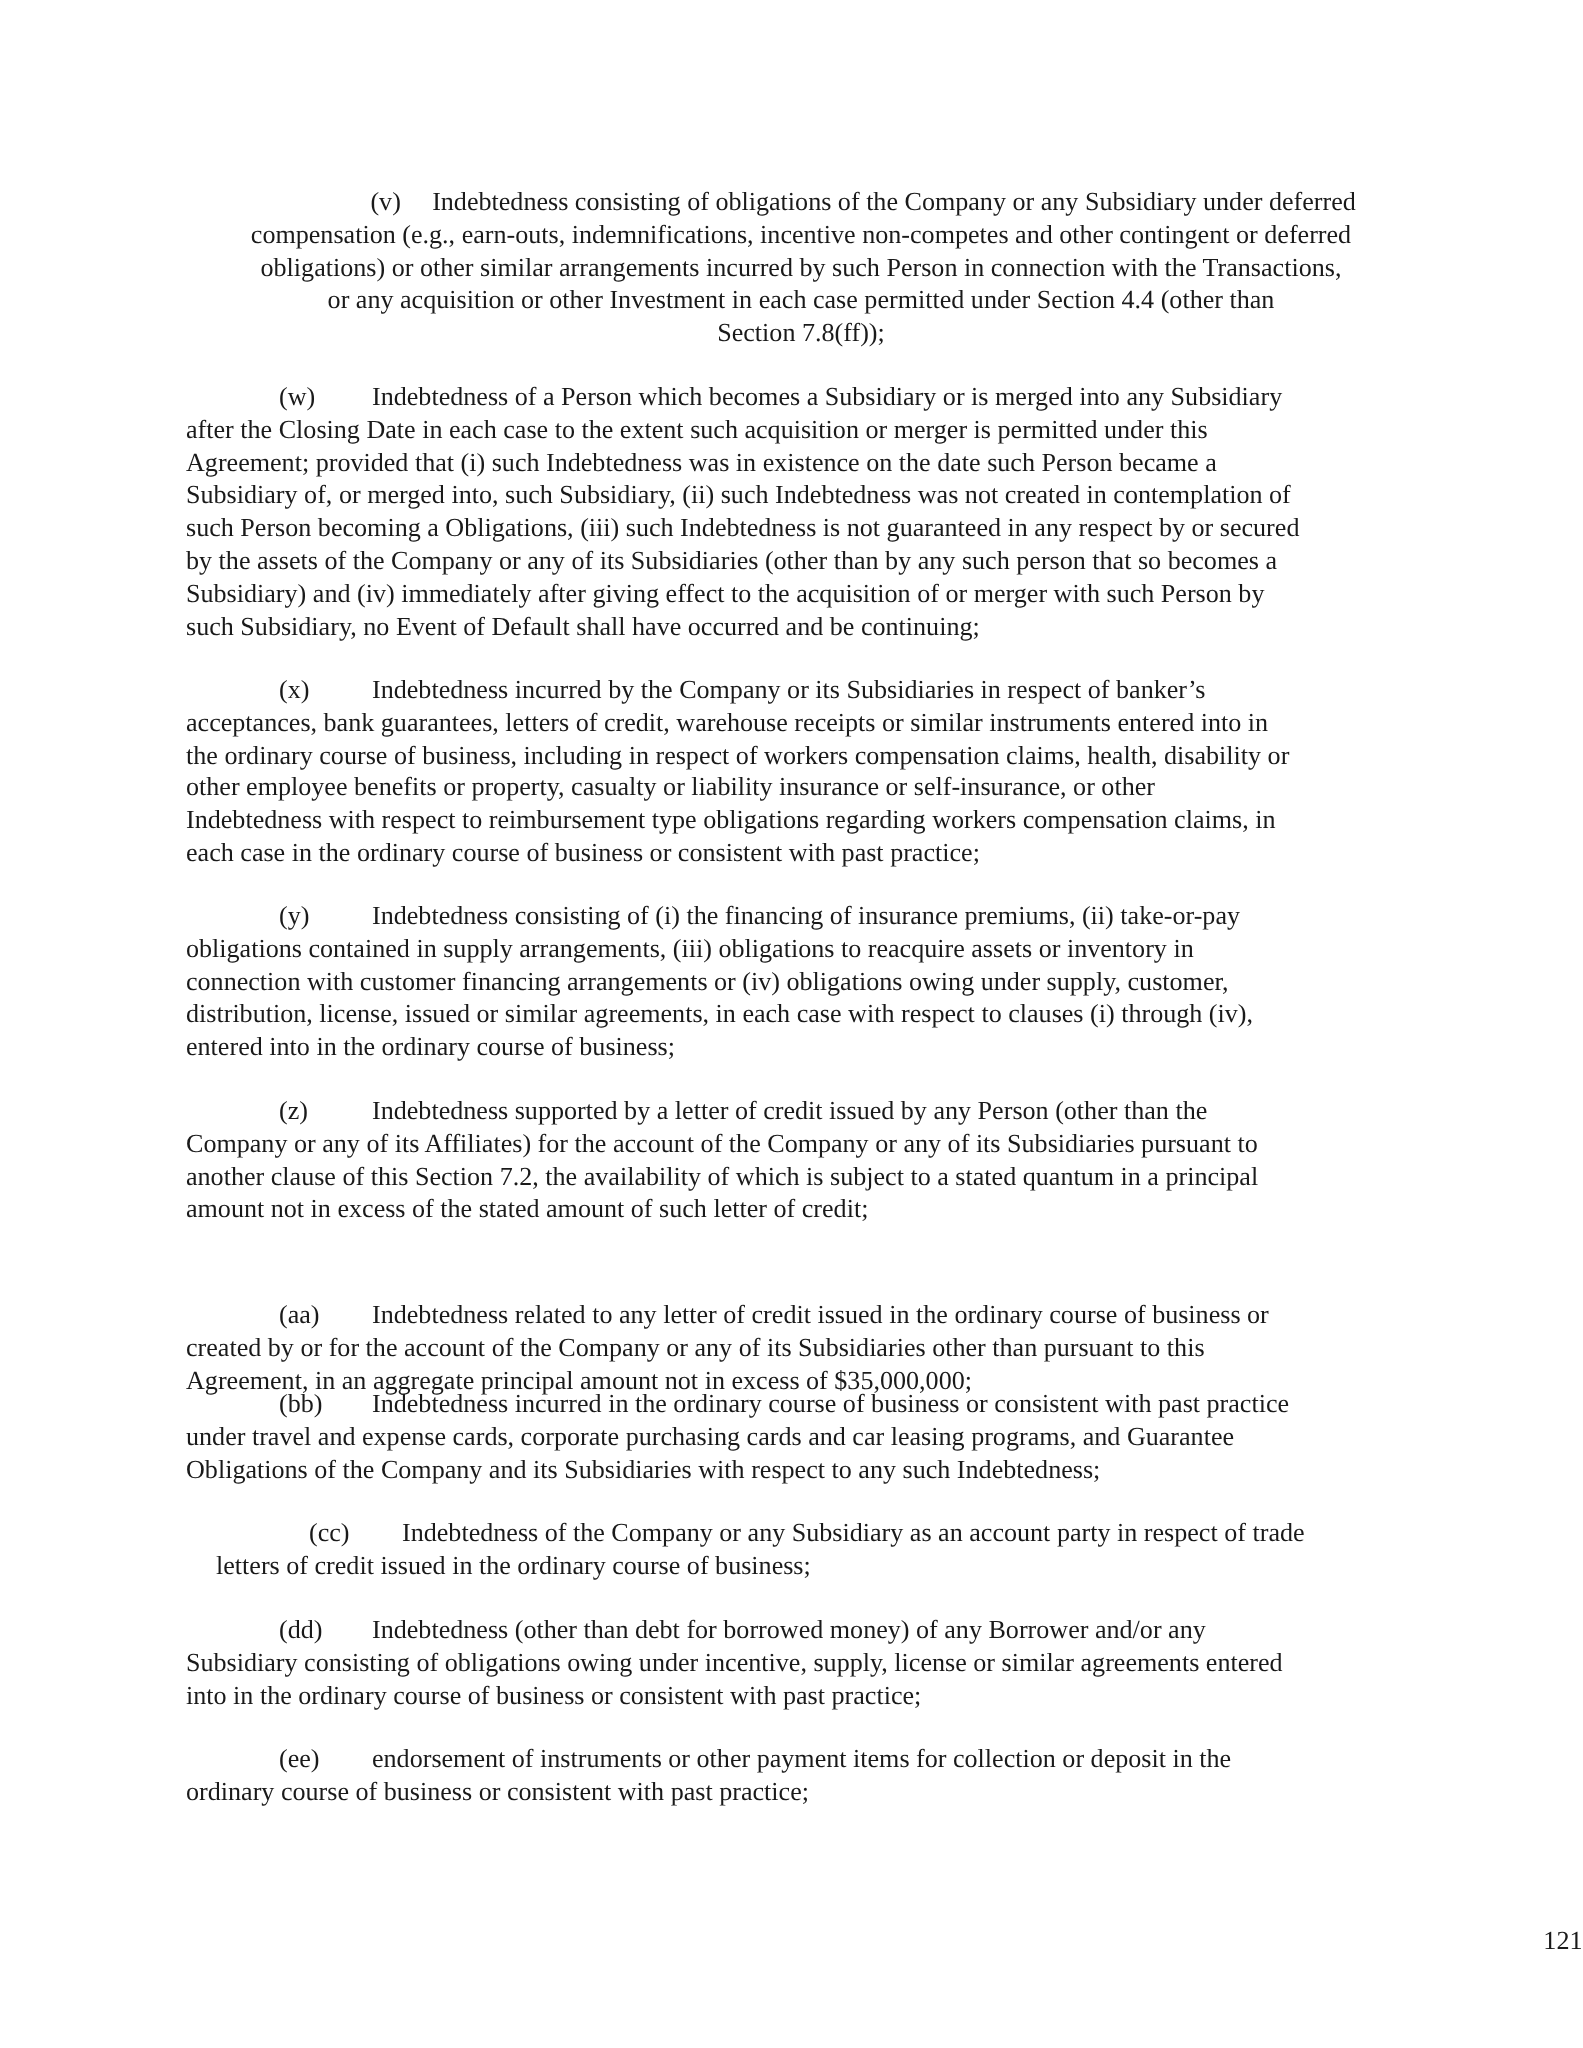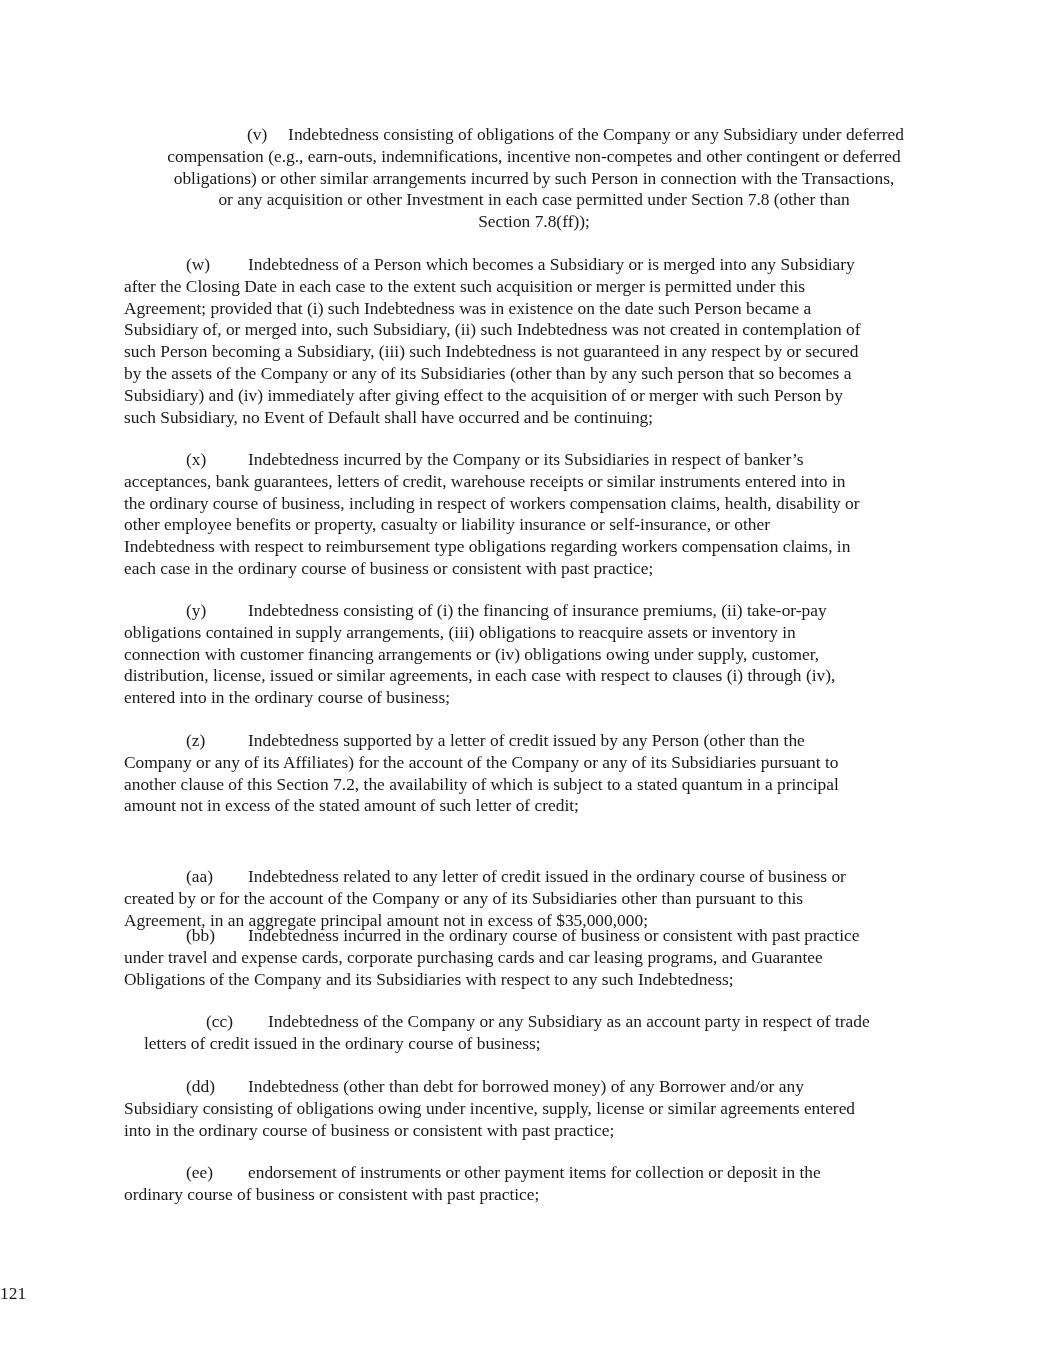--- a/index.html
+++ b/index.html
@@ -38,44 +38,44 @@
   }
   .label {
     display: inline-block;
     width: 62px;
   }
   .page-number {
     position: absolute;
     left: 0;
     width: 1055px;
     top: 1283px;
-    text-align: left;
+    text-align: right;
     font-size: 17.4px;
     line-height: 21.8px;
   }
 </style>
 </head>
 <body>
 
 <div class="page">
 
   <div class="clause" style="top:124px;text-align:center;">
     <span class="line first-line"><span class="label">(v)</span><span>Indebtedness consisting of obligations of the Company or any Subsidiary under deferred</span></span>
     <span class="line">compensation (e.g., earn-outs, indemnifications, incentive non-competes and other contingent or deferred</span>
     <span class="line">obligations) or other similar arrangements incurred by such Person in connection with the Transactions,</span>
-    <span class="line">or any acquisition or other Investment in each case permitted under Section 7.8 (other than</span>
+    <span class="line">or any acquisition or other Investment in each case permitted under Section 4.4 (other than</span>
     <span class="line">Section 7.8(ff));</span>
   </div>
 
   <div class="clause" style="top:254px;">
     <span class="line first-line"><span class="label">(w)</span><span>Indebtedness of a Person which becomes a Subsidiary or is merged into any Subsidiary</span></span>
     <span class="line">after the Closing Date in each case to the extent such acquisition or merger is permitted under this</span>
     <span class="line">Agreement; provided that (i) such Indebtedness was in existence on the date such Person became a</span>
     <span class="line">Subsidiary of, or merged into, such Subsidiary, (ii) such Indebtedness was not created in contemplation of</span>
-    <span class="line">such Person becoming a Subsidiary, (iii) such Indebtedness is not guaranteed in any respect by or secured</span>
+    <span class="line">such Person becoming a Obligations, (iii) such Indebtedness is not guaranteed in any respect by or secured</span>
     <span class="line">by the assets of the Company or any of its Subsidiaries (other than by any such person that so becomes a</span>
     <span class="line">Subsidiary) and (iv) immediately after giving effect to the acquisition of or merger with such Person by</span>
     <span class="line">such Subsidiary, no Event of Default shall have occurred and be continuing;</span>
   </div>
 
   <div class="clause" style="top:449px;">
     <span class="line first-line"><span class="label">(x)</span><span>Indebtedness incurred by the Company or its Subsidiaries in respect of banker’s</span></span>
     <span class="line">acceptances, bank guarantees, letters of credit, warehouse receipts or similar instruments entered into in</span>
     <span class="line">the ordinary course of business, including in respect of workers compensation claims, health, disability or</span>
     <span class="line">other employee benefits or property, casualty or liability insurance or self-insurance, or other</span>

